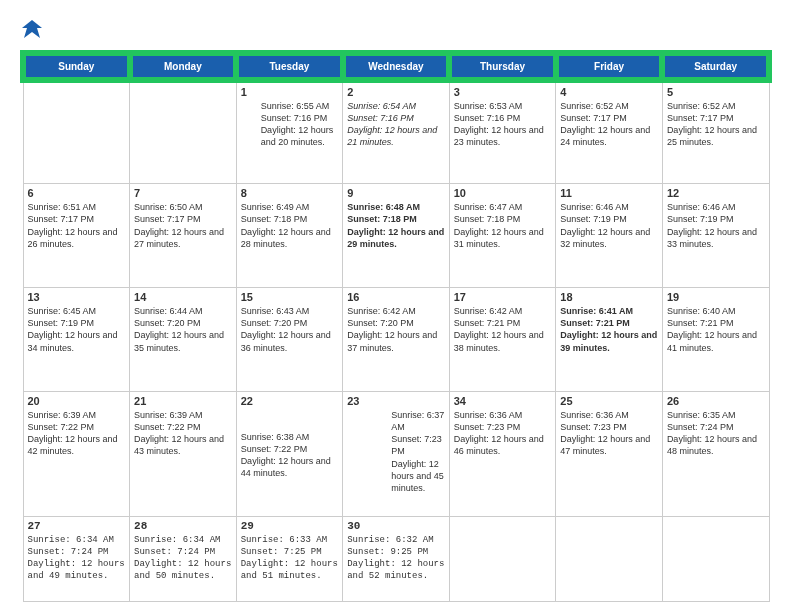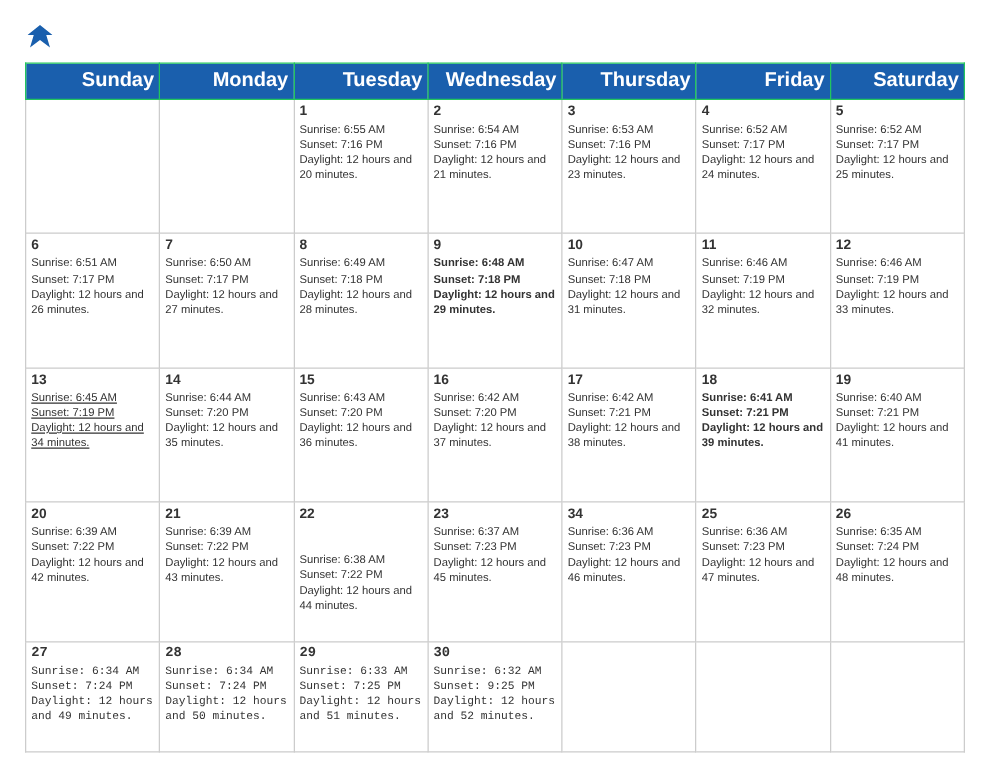--- a/index.html
+++ b/index.html
@@ -56,24 +56,24 @@
       flex: 1;
       border: 1px solid #ccc;
       border-collapse: collapse;
       width: 100%;
       table-layout: fixed;
     }
     .calendar th {
       background-color: #1a5fad;
       color: #fff;
       padding: 5px 4px;
-      font-size: 16px;
+      font-size: 10px;
       font-weight: bold;
-      border: 1px solid #22c55e;
-      text-align: right;
+      border: 6px solid #22c55e;
+      text-align: center;
     }
     .calendar td {
       border: 1px solid #ccc;
       vertical-align: top;
       padding: 3px 4px;
       font-size: 9.5px;
       color: #333;
       height: 88px;
     }
     .calendar td.empty {
@@ -130,27 +130,27 @@
           <th>Friday</th>
           <th>Saturday</th>
         </tr>
     </thead>
     <tbody id="calendar-body">
     <tr>
           <td class="empty"></td>
           <td class="empty"></td>
           <td>
             <span class="day-num">1</span>
-            <div class="day-info" style="white-space: pre-line;">Sunrise: 6:55 AM
+            <div class="day-info" style="white-space: pre-line; margin-left: 20px;">Sunrise: 6:55 AM
 Sunset: 7:16 PM
 Daylight: 12 hours and 20 minutes.</div>
           </td>
           <td>
             <span class="day-num">2</span>
-            <div class="day-info" style="white-space: pre-line;">Sunrise: 6:54 AM
+            <div class="day-info" style="white-space: pre-line; font-style: italic;">Sunrise: 6:54 AM
 Sunset: 7:16 PM
 Daylight: 12 hours and 21 minutes.</div>
           </td>
           <td>
             <span class="day-num">3</span>
             <div class="day-info" style="white-space: pre-line;">Sunrise: 6:53 AM
 Sunset: 7:16 PM
 Daylight: 12 hours and 23 minutes.</div>
           </td>
           <td>
@@ -206,21 +206,21 @@
           <td>
             <span class="day-num">12</span>
             <div class="day-info" style="white-space: pre-line;">Sunrise: 6:46 AM
 Sunset: 7:19 PM
 Daylight: 12 hours and 33 minutes.</div>
           </td>
         </tr>
         <tr>
           <td>
             <span class="day-num">13</span>
-            <div class="day-info" style="white-space: pre-line; text-decoration: underline;">Sunrise: 6:45 AM
+            <div class="day-info" style="white-space: pre-line;">Sunrise: 6:45 AM
 Sunset: 7:19 PM
 Daylight: 12 hours and 34 minutes.</div>
           </td>
           <td>
             <span class="day-num">14</span>
             <div class="day-info" style="white-space: pre-line;">Sunrise: 6:44 AM
 Sunset: 7:20 PM
 Daylight: 12 hours and 35 minutes.</div>
           </td>
           <td>
@@ -268,21 +268,21 @@
 Daylight: 12 hours and 43 minutes.</div>
           </td>
           <td>
             <span class="day-num">22</span>
             <div class="day-info" style="white-space: pre-line; margin-top: 24px;">Sunrise: 6:38 AM
 Sunset: 7:22 PM
 Daylight: 12 hours and 44 minutes.</div>
           </td>
           <td>
             <span class="day-num">23</span>
-            <div class="day-info" style="white-space: pre-line;">Sunrise: 6:37 AM
+            <div class="day-info" style="white-space: pre-line; margin-left: 44px;">Sunrise: 6:37 AM
 Sunset: 7:23 PM
 Daylight: 12 hours and 45 minutes.</div>
           </td>
           <td>
             <span class="day-num">34</span>
             <div class="day-info" style="white-space: pre-line;">Sunrise: 6:36 AM
 Sunset: 7:23 PM
 Daylight: 12 hours and 46 minutes.</div>
           </td>
           <td>

